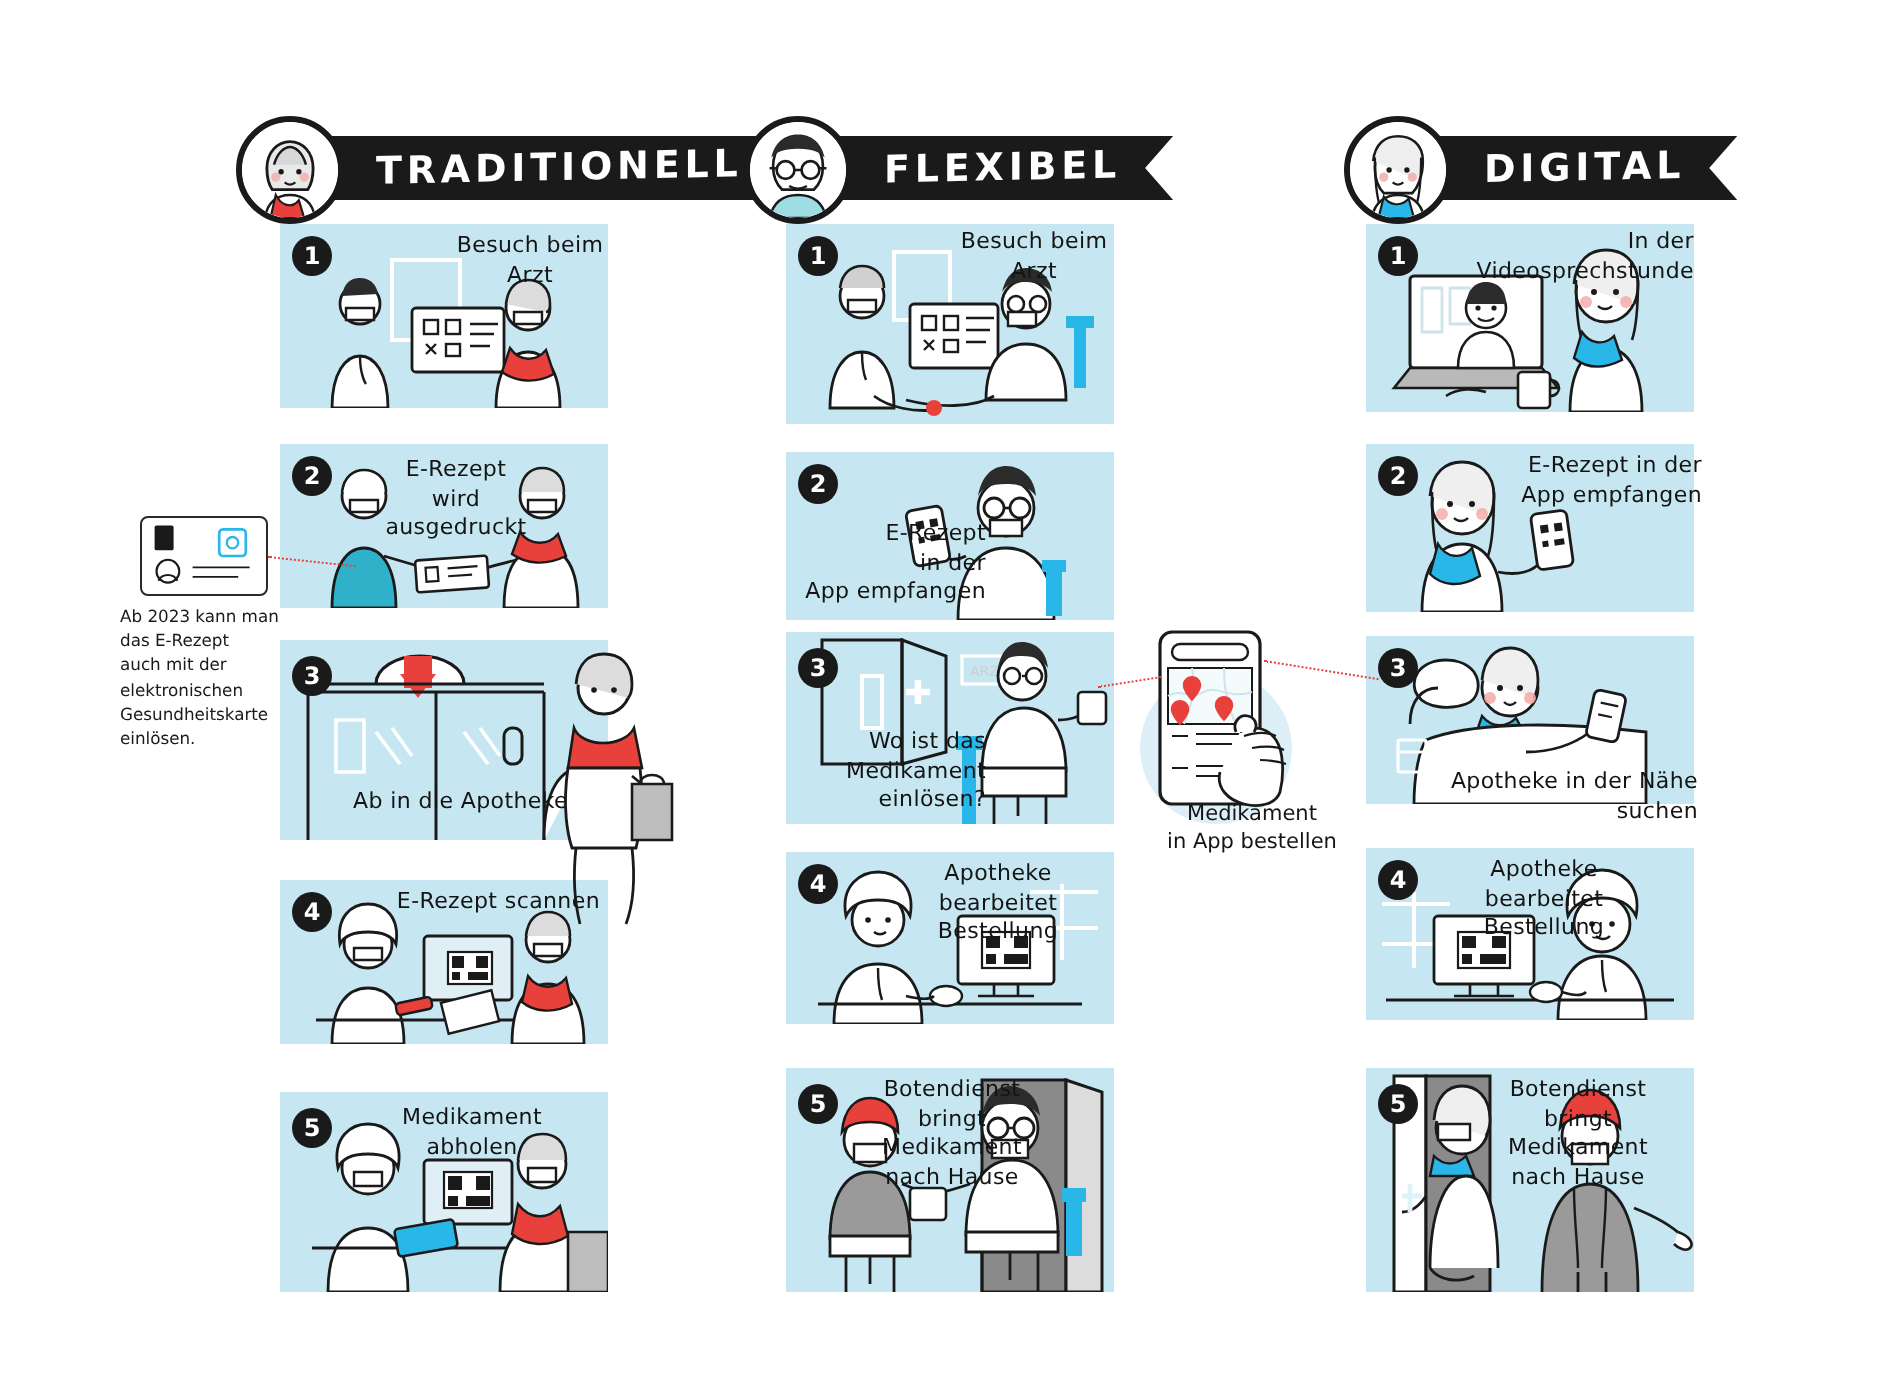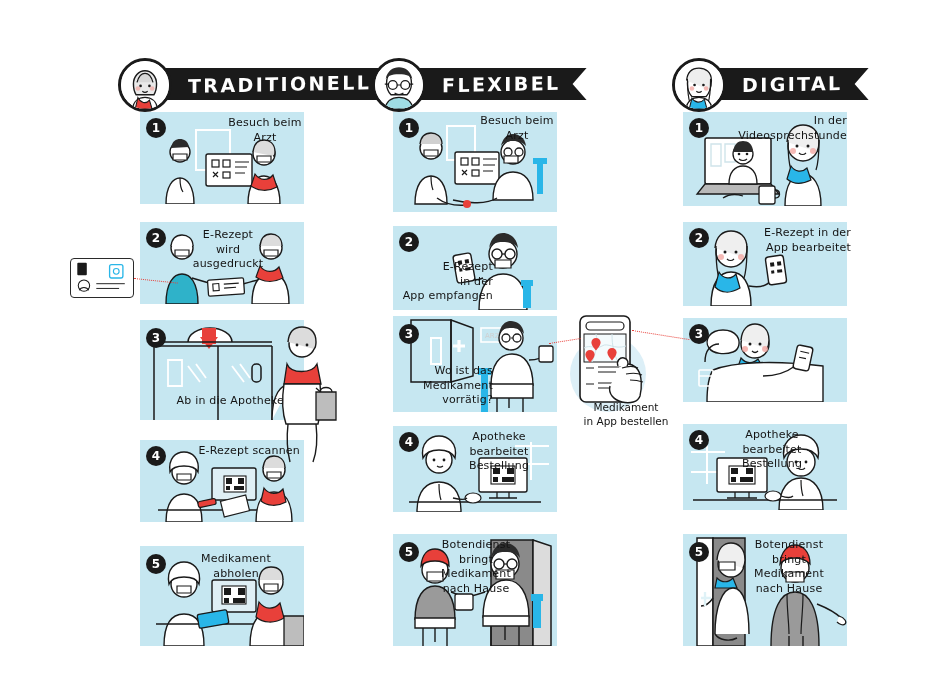--- a/index.html
+++ b/index.html
@@ -281,20 +281,26 @@
     <svg viewBox="0 0 64 40" style="width:100%;height:100%">
       <rect x="6" y="4" width="10" height="13" rx="1" fill="#1a1a1a"></rect>
       <circle cx="13" cy="28" r="6" fill="none" stroke="#1a1a1a" stroke-width="1.1"></circle>
       <path d="M8 33c2-4 8-4 10 0" stroke="#1a1a1a" stroke-width="1.1" fill="none"></path>
       <rect x="40" y="6" width="14" height="14" rx="2" fill="none" stroke="#29b6e8" stroke-width="1.4"></rect>
       <circle cx="47" cy="13" r="3" fill="none" stroke="#29b6e8" stroke-width="1.2"></circle>
       <path d="M26 26h30M26 31h24" stroke="#1a1a1a" stroke-width="1"></path>
     </svg>
   </div>
   <div class="dotline" style="left:134px; top:278px; width:44px; transform:rotate(6deg); transform-origin:left center;"></div>
+  <div class="note-text" style="left:60px; top:302px;">Ab 2023 kann man
+das E-Rezept
+auch mit der
+elektronischen
+Gesundheitskarte
+einlösen.</div>
 
   <div class="col-header" style="left:372px; top:58px; width:200px;">
     <div class="avatar">
       <svg viewBox="0 0 54 54">
         <circle cx="27" cy="27" r="27" fill="#fff"></circle>
         <path d="M13 25c0-10 6-16 14-16s14 6 14 16c0 6-2 10-5 13H18c-3-3-5-7-5-13z" fill="#fff" stroke="#1a1a1a" stroke-width="1.5"></path>
         <path d="M12 20c2-9 8-13 15-13s13 4 15 13c-3-3-6-5-15-5s-12 2-15 5z" fill="#2b2b2b"></path>
         <circle cx="20" cy="27" r="5" fill="none" stroke="#1a1a1a" stroke-width="1.5"></circle>
         <circle cx="34" cy="27" r="5" fill="none" stroke="#1a1a1a" stroke-width="1.5"></circle>
         <path d="M25 27h4M11 26h4M39 26h4" stroke="#1a1a1a" stroke-width="1.4"></path>
@@ -388,21 +394,21 @@
           <path d="M136 44c8 0 14-3 16-7" stroke="#1a1a1a" stroke-width="1.4" fill="none"></path>
           <rect x="146" y="30" width="14" height="16" rx="2" fill="#fff" stroke="#1a1a1a" stroke-width="1.3"></rect>
           <path d="M88 56h7v40h-7z" fill="#29b6e8"></path>
           <path d="M85 52h13v7H85z" fill="#29b6e8"></path>
         </svg>
       </div>
     </div>
     <div class="step-badge" style="left:6px; top:8px;">3</div>
     <div class="caption" style="left:8px; top:48px; width:92px;">Wo ist das
 Medikament
-vorrätig?</div>
+einlösen?</div>
   </div>
 
   <div class="panel" style="left:393px; top:426px; width:164px; height:86px;">
     <div class="panel-inner">
       <div class="art">
         <svg viewBox="0 0 164 86">
           <path d="M122 20h34M122 38h34M138 16v38" stroke="#fff" stroke-width="2"></path>
           <circle cx="46" cy="34" r="13" fill="#fff" stroke="#1a1a1a" stroke-width="1.4"></circle>
           <path d="M30 32c-3-16 8-22 16-22s19 6 16 22c-3-6-8-8-16-8s-13 2-16 8z" fill="#fff" stroke="#1a1a1a" stroke-width="1.4"></path>
           <circle cx="41" cy="34" r="1.4" fill="#1a1a1a"></circle>
@@ -553,21 +559,21 @@
           <path d="M28 84c0-24 9-34 20-34s20 10 20 34z" fill="#fff" stroke="#1a1a1a" stroke-width="1.4"></path>
           <path d="M36 50c4 7 12 8 17 2l4 14c-10 6-19 5-25-1z" fill="#29b6e8" stroke="#1a1a1a" stroke-width="1.2"></path>
           <path d="M66 64c10 2 18 0 22-6" stroke="#1a1a1a" stroke-width="1.4" fill="none"></path>
           <rect x="84" y="34" width="18" height="28" rx="3" fill="#fff" stroke="#1a1a1a" stroke-width="1.4" transform="rotate(-8 93 48)"></rect>
           <path d="M88 40h4v4h-4zM95 40h4v4h-4zM88 48h3v3h-3zM94 48h5v3h-5z" fill="#1a1a1a" transform="rotate(-8 93 48)"></path>
         </svg>
       </div>
     </div>
     <div class="step-badge" style="left:6px; top:6px;">2</div>
     <div class="caption" style="left:68px; top:4px; width:100px;">E-Rezept in der
-App bearbeitet</div>
+App empfangen</div>
   </div>
 
   <div class="panel" style="left:683px; top:318px; width:164px; height:84px;">
     <div class="panel-inner">
       <div class="art">
         <svg viewBox="0 0 164 84">
           <path d="M26 18c6-8 22-8 28 0 4 6 2 14-4 16-8 3-20 2-24-4-3-4-2-9 0-12z" fill="#fff" stroke="#1a1a1a" stroke-width="1.4"></path>
           <path d="M22 44c0-12 6-18 14-18" fill="none" stroke="#1a1a1a" stroke-width="1.4"></path>
           <circle cx="72" cy="26" r="14" fill="#fff" stroke="#1a1a1a" stroke-width="1.4"></circle>
           <path d="M58 22c1-11 7-16 14-16s14 5 14 16c0 4-1 7-2 9" fill="#efefef" stroke="#1a1a1a" stroke-width="1.4"></path>
@@ -580,20 +586,21 @@
           <path d="M30 52c20-8 60-10 110-4v36H24c0-12 2-26 6-32z" fill="#fff" stroke="#1a1a1a" stroke-width="1.4"></path>
           <path d="M80 58c14 0 24-4 32-10" stroke="#1a1a1a" stroke-width="1.4" fill="none"></path>
           <rect x="112" y="28" width="16" height="24" rx="3" fill="#fff" stroke="#1a1a1a" stroke-width="1.4" transform="rotate(12 120 40)"></rect>
           <path d="M116 34h9M116 40h7" stroke="#1a1a1a" stroke-width="1.1" transform="rotate(12 120 40)"></path>
           <rect x="16" y="52" width="14" height="16" rx="1" fill="none" stroke="#fff" stroke-width="1.6"></rect>
           <path d="M16 58h14" stroke="#fff" stroke-width="1.4"></path>
         </svg>
       </div>
     </div>
     <div class="step-badge" style="left:6px; top:6px;">3</div>
+    <div class="caption" style="left:14px; top:66px; width:152px;">Apotheke in der Nähe suchen</div>
   </div>
 
   <div class="panel" style="left:683px; top:424px; width:164px; height:86px;">
     <div class="panel-inner">
       <div class="art">
         <svg viewBox="0 0 164 86">
           <path d="M8 28h34M8 48h34M24 22v38" stroke="#fff" stroke-width="2"></path>
           <circle cx="118" cy="38" r="14" fill="#fff" stroke="#1a1a1a" stroke-width="1.4"></circle>
           <path d="M101 34c-3-16 8-23 17-23s20 7 17 23c-3-6-8-9-17-9s-14 3-17 9z" fill="#fff" stroke="#1a1a1a" stroke-width="1.4"></path>
           <circle cx="113" cy="38" r="1.4" fill="#1a1a1a"></circle>

